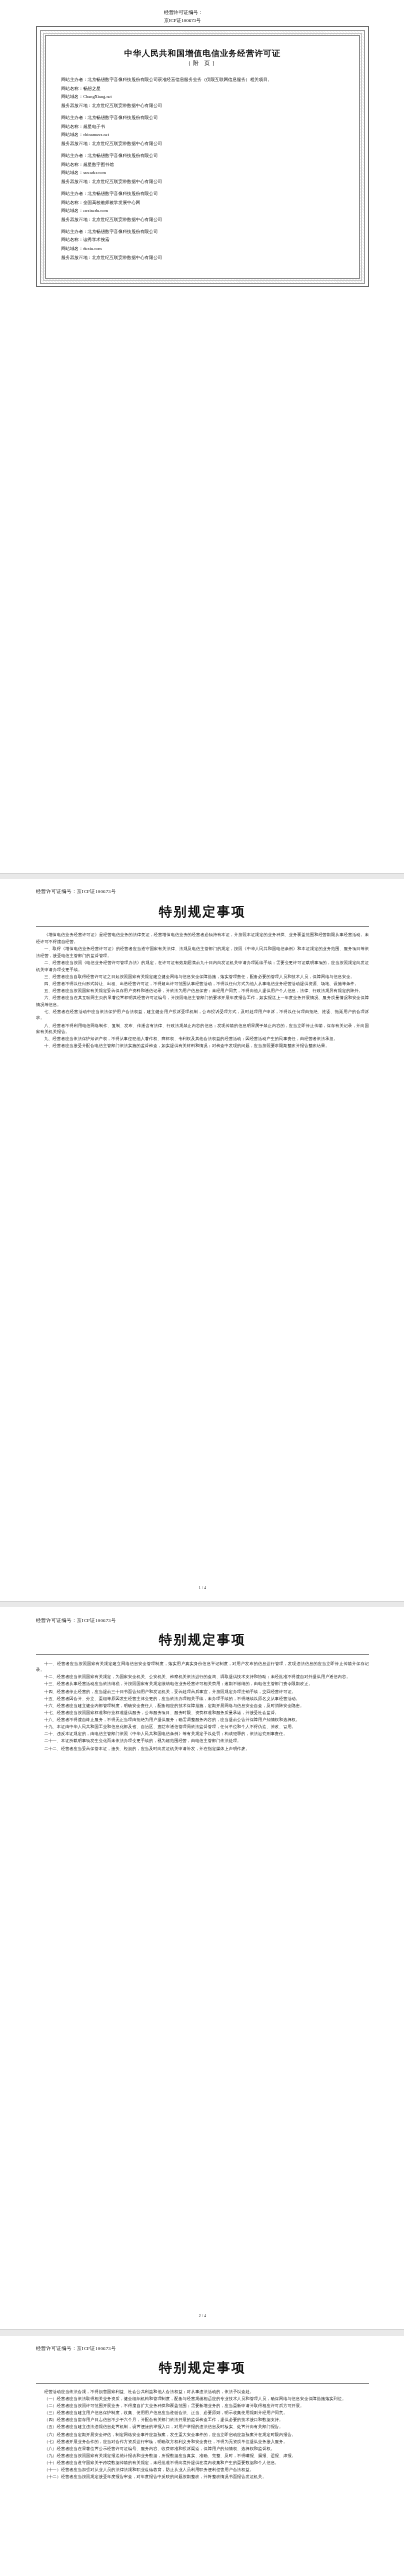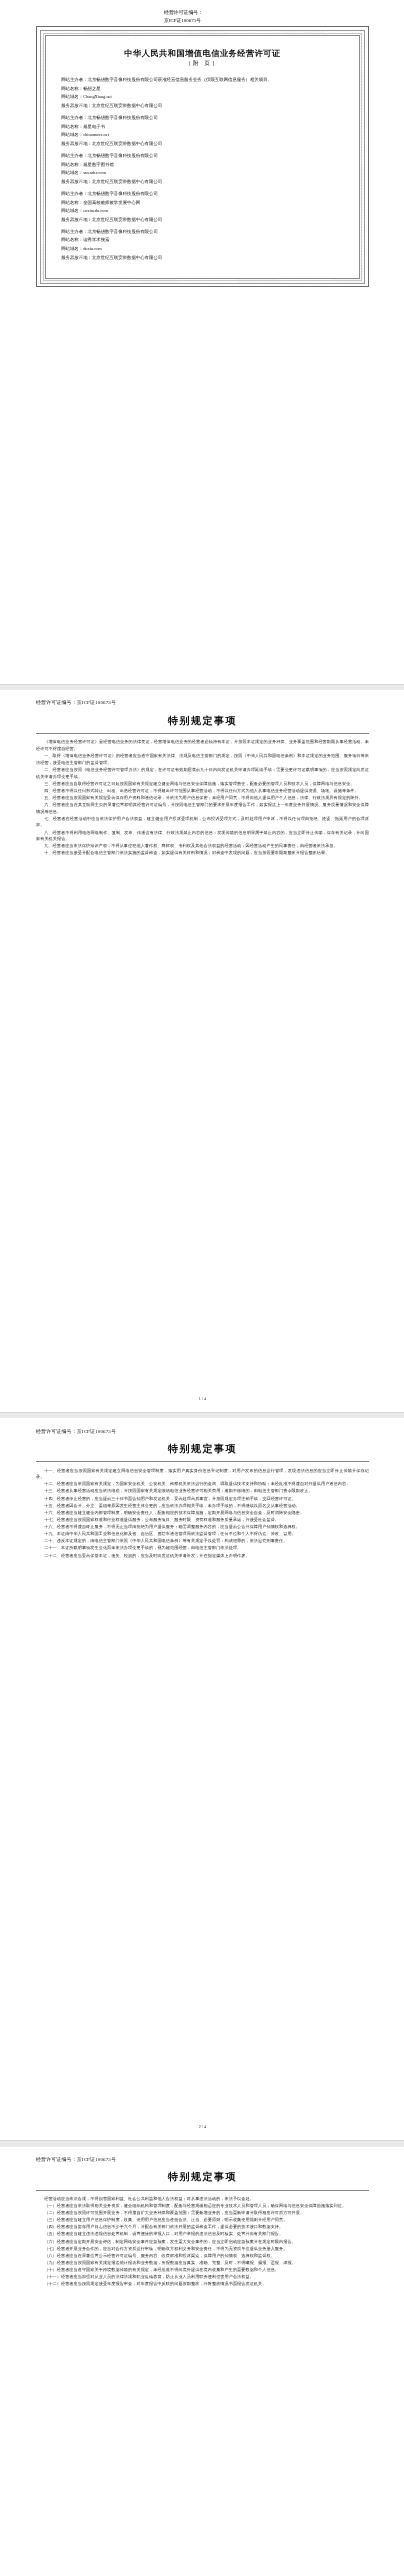--- a/index.html
+++ b/index.html
@@ -12,21 +12,21 @@
     width: 405px;
   }
   .page {
     width: 405px;
     background: #ffffff;
     position: relative;
     box-sizing: border-box;
     margin: 0 0 5.2px 0;
     border-bottom: 0.5px solid #d5d5d5;
   }
-  .page-1 { height: 685px; padding: 9.3px 36px 0 36px; }
+  .page-1 { height: 874px; padding: 9.3px 36px 0 36px; }
   .page-2 { height: 723px; padding: 9.3px 36px 0 36px; }
   .page-3 { height: 723px; padding: 9.3px 36px 0 36px; }
   .page-4 { height: 723px; padding: 9.3px 36px 0 36px; }
 
   .cert-no-line {
     font-size: 4.9px;
     color: #111;
     line-height: 1.5;
     margin-bottom: 1px;
     letter-spacing: 0.2px;
@@ -89,21 +89,21 @@
     white-space: nowrap;
     overflow: hidden;
   }
   .cert-row .k { display: inline-block; }
   .cert-row .v { display: inline-block; }
   .cert-gap { height: 3.6px; }
 
   
   .sec-title {
     text-align: center;
-    font-size: 10px;
+    font-size: 13px;
     font-weight: bold;
     letter-spacing: 1.5px;
     margin: 7.2px 0 5.2px 0;
     color: #111;
   }
   .rule {
     border: none;
     border-top: 0.5px solid #888;
     margin: 3.1px 0 5.2px 0;
   }

